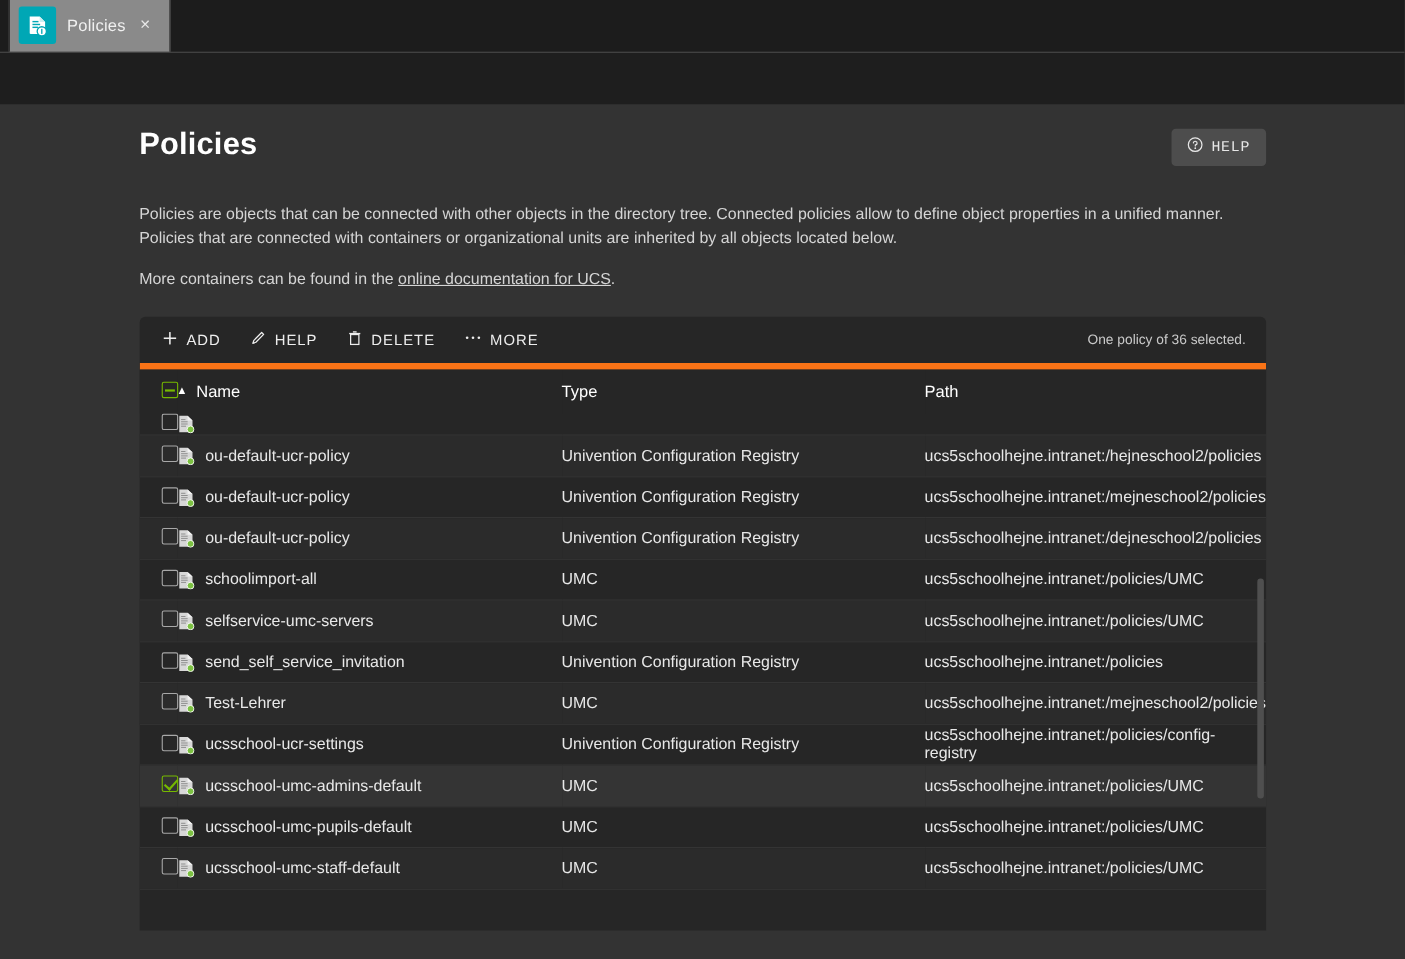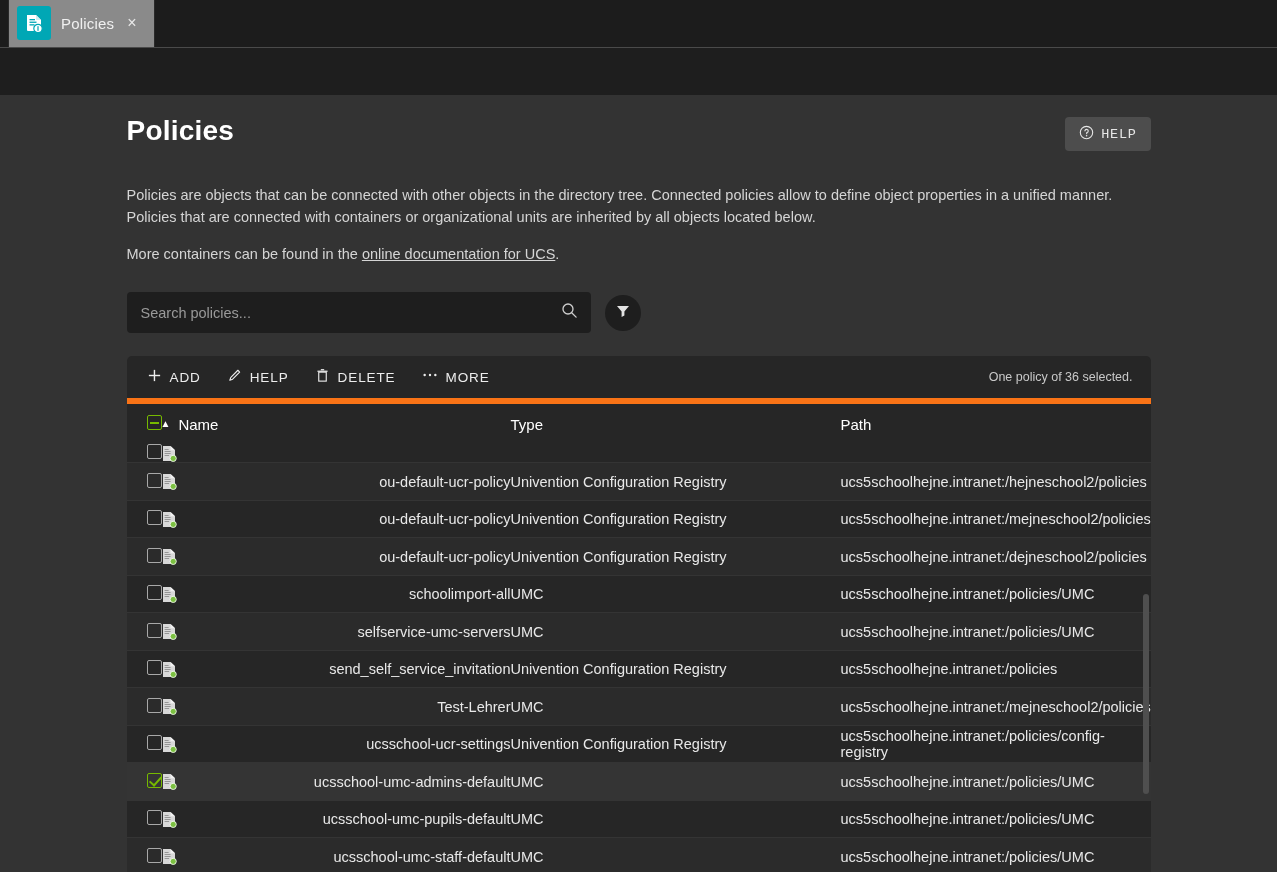--- a/index.html
+++ b/index.html
@@ -221,21 +221,21 @@
     vertical-align: middle;
   }
   td.c-check { width: 34px; padding-left: 20px; }
   td.c-name  { width: 350px; }
   td.c-type  { width: 330px; }
   tr.alt td { background: #2b2b2b; }
   tr.clipped { height: 9px !important; }
   tr.clipped td { color: transparent; }
   tr.selected td { background: #343434; }
 
-  .namecell { display: flex; align-items: center; gap: 10px; justify-content: space-between; }
+  .namecell { display: flex; align-items: center; gap: 10px; }
 
   
   .cb {
     width: 15px; height: 15px;
     border: 1px solid #a8a8a8;
     border-radius: 2px;
     display: inline-block;
     cursor: pointer;
     position: relative;
     background: transparent;
@@ -312,38 +312,20 @@
             <circle cx="8.1" cy="11.4" r=".85" fill="#e6e6e6"></circle>
           </svg>
         </span>
         <span>HELP</span>
       </button>
     </div>
 
     <p class="desc">Policies are objects that can be connected with other objects in the directory tree. Connected policies allow to define object properties in a unified manner. Policies that are connected with containers or organizational units are inherited by all objects located below.</p>
     <p class="desc2"><span>More containers can be found in the </span><a href="#">online documentation for UCS</a><span>.</span></p>
 
-    <div class="searchrow">
-      <div class="searchbox">
-        <input type="text" placeholder="Search policies..." style="">
-        <span>
-          <svg width="17" height="17" viewBox="0 0 18 18">
-            <circle cx="7.4" cy="7.4" r="5.3" fill="none" stroke="#cfcfcf" stroke-width="1.4"></circle>
-            <line x1="11.3" y1="11.3" x2="16" y2="16" stroke="#cfcfcf" stroke-width="1.4" stroke-linecap="round"></line>
-          </svg>
-        </span>
-      </div>
-      <button class="filter-btn">
-        <span>
-          <svg width="16" height="16" viewBox="0 0 16 16">
-            <path d="M2 3 h12 l-4.6 5.4 v4.1 l-2.8 1.6 V8.4 Z" fill="#e3e3e3"></path>
-          </svg>
-        </span>
-      </button>
-    </div>
 
     <div class="grid">
 
       <div class="toolbar">
         <button class="tb-btn">
           <span>
             <svg width="15" height="15" viewBox="0 0 16 16">
               <rect x="7.2" y="2" width="1.5" height="12" fill="#ededed"></rect>
               <rect x="2" y="7.25" width="12" height="1.5" fill="#ededed"></rect>
             </svg>

